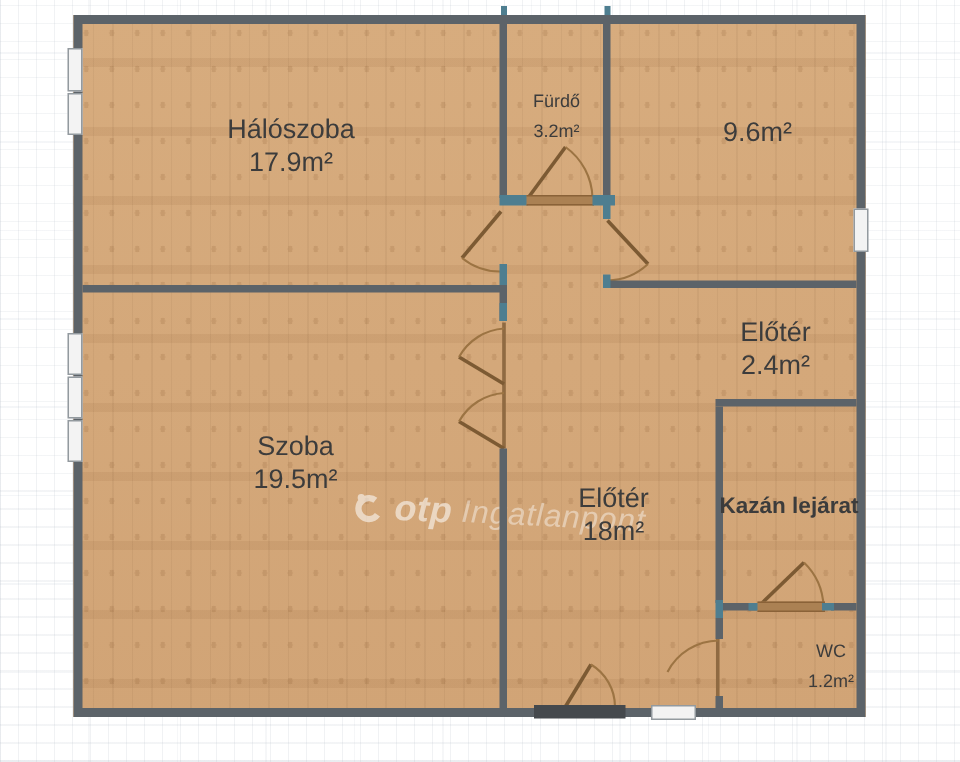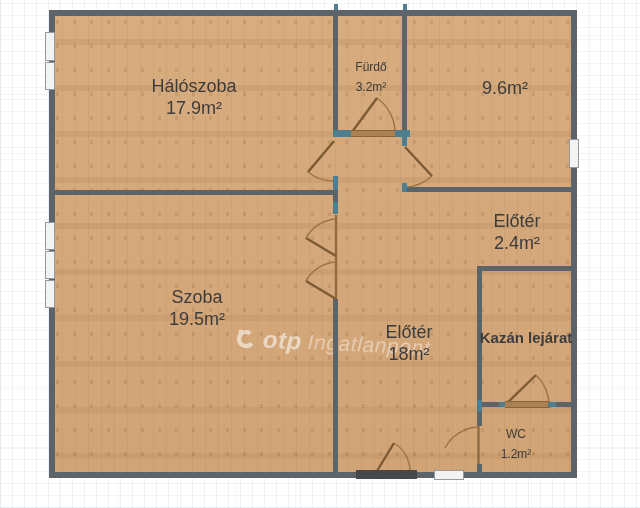--- a/index.html
+++ b/index.html
@@ -147,21 +147,21 @@
   <div>Szoba</div>
   <div>19.5m²</div>
 </div>
 <div class="room-label" style="left:409px;top:321px;">
   <div>Előtér</div>
   <div>18m²</div>
 </div>
 <div class="room-label tight" style="left:526px;top:330px;font-weight:bold;">
   <div>Kazán lejárat</div>
 </div>
-<div class="room-label small" style="left:516px;top:424px;">
+<div class="room-label small" style="left:554px;top:424px;">
   <div>WC</div>
   <div>1.2m²</div>
 </div>
 
 <div class="watermark">
   <svg class="wm-logo" width="22" height="22" viewBox="0 0 22 22">
     <circle cx="11" cy="11.5" r="7" fill="none" stroke="#ffffff" stroke-width="4.2" stroke-dasharray="33 11" stroke-dashoffset="-4"></circle>
     <circle cx="5.5" cy="4.5" r="2.4" fill="#ffffff"></circle>
   </svg>
   <span class="wm-otp">otp</span>

